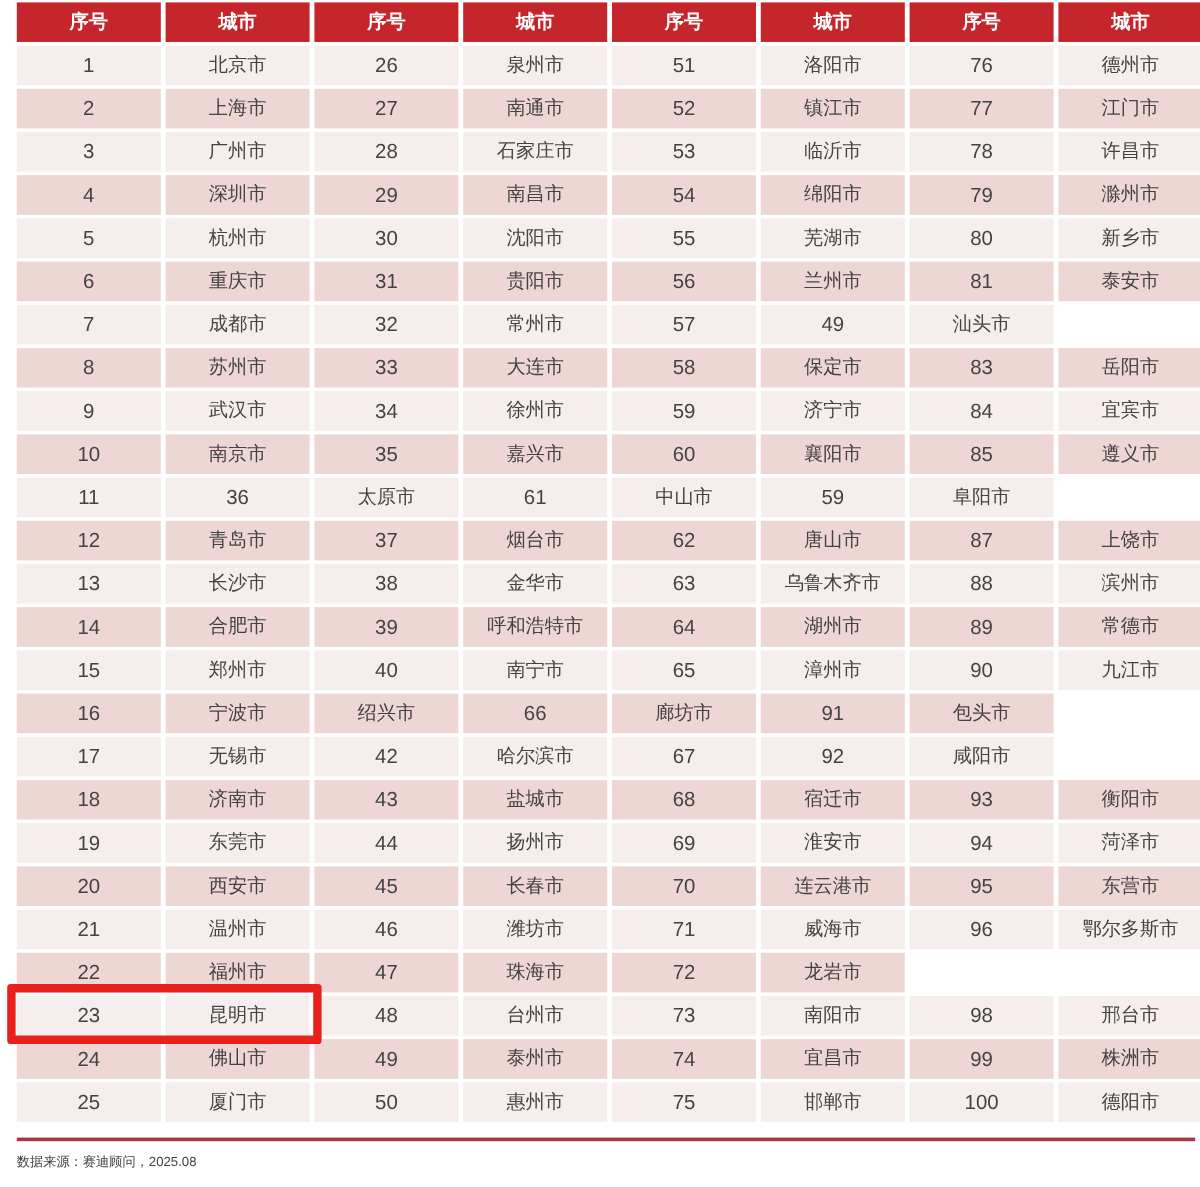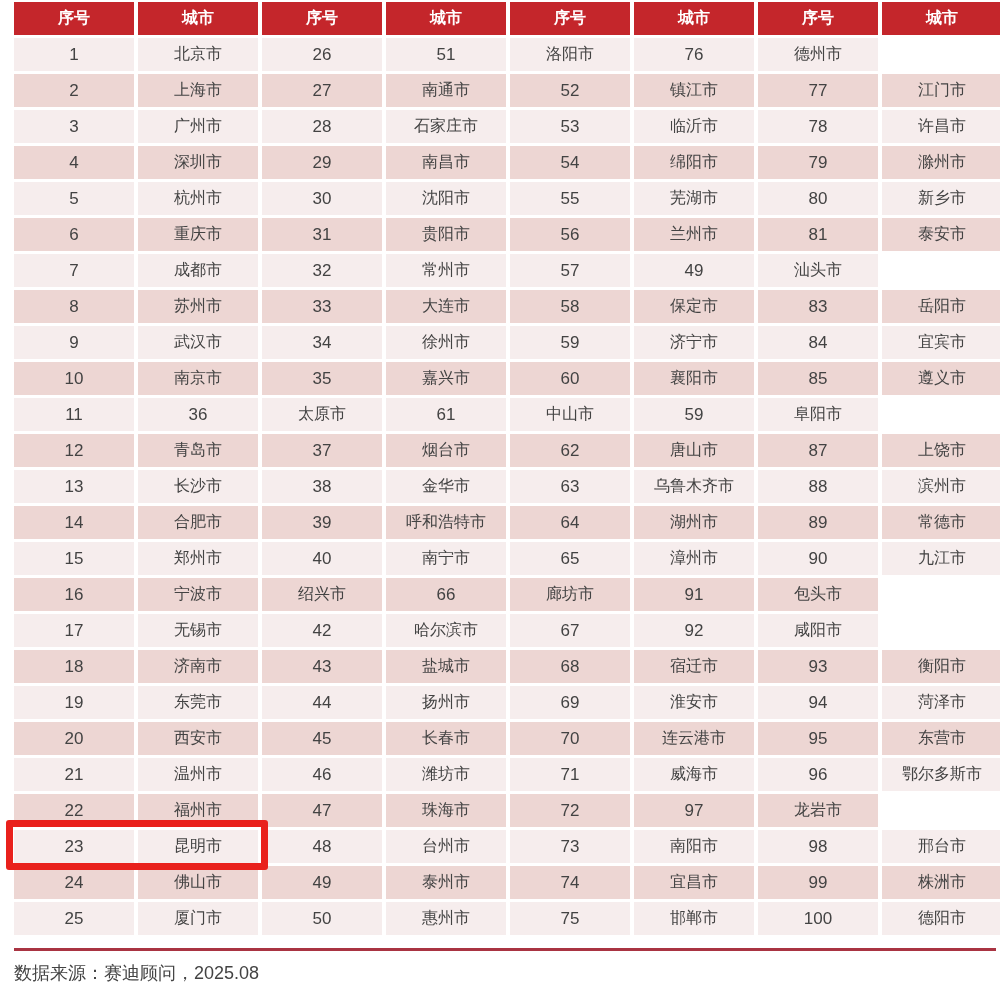--- a/index.html
+++ b/index.html
@@ -59,21 +59,21 @@
     pointer-events: none;
   }
   .divider {
     margin: 13px 0 0 14px;
     width: 982px;
     height: 3px;
     background: var(--divider-red, #A93442);
   }
   .source-text {
     margin: 10px 0 0 14px;
-    font-size: 18px;
+    font-size: 11px;
     color: var(--cell-text, #4A4A4A);
   }
 </style>
 </head>
 <body>
 
 <div class="table-wrap">
   <div class="hrow">
     <div class="hcell">序号</div>
     <div class="hcell">城市</div>
@@ -83,20 +83,21 @@
     <div class="hcell">城市</div>
     <div class="hcell">序号</div>
     <div class="hcell">城市</div>
   </div>
 
   <div>
       <div class="row odd">
         <div class="cell rank">1</div>
         <div class="cell city">北京市</div>
         <div class="cell rank">26</div>
+        <div class="cell city">泉州市</div>
         <div class="cell rank">51</div>
         <div class="cell city">洛阳市</div>
         <div class="cell rank">76</div>
         <div class="cell city">德州市</div>
       </div>
       <div class="row even">
         <div class="cell rank">2</div>
         <div class="cell city">上海市</div>
         <div class="cell rank">27</div>
         <div class="cell city">南通市</div>
@@ -290,21 +291,20 @@
         <div class="cell city">威海市</div>
         <div class="cell rank">96</div>
         <div class="cell city">鄂尔多斯市</div>
       </div>
       <div class="row even">
         <div class="cell rank">22</div>
         <div class="cell city">福州市</div>
         <div class="cell rank">47</div>
         <div class="cell city">珠海市</div>
         <div class="cell rank">72</div>
-        <div class="cell rank">97</div>
         <div class="cell city">龙岩市</div>
       </div>
       <div class="row odd">
         <div class="cell rank">23</div>
         <div class="cell city">昆明市</div>
         <div class="cell rank">48</div>
         <div class="cell city">台州市</div>
         <div class="cell rank">73</div>
         <div class="cell city">南阳市</div>
         <div class="cell rank">98</div>

